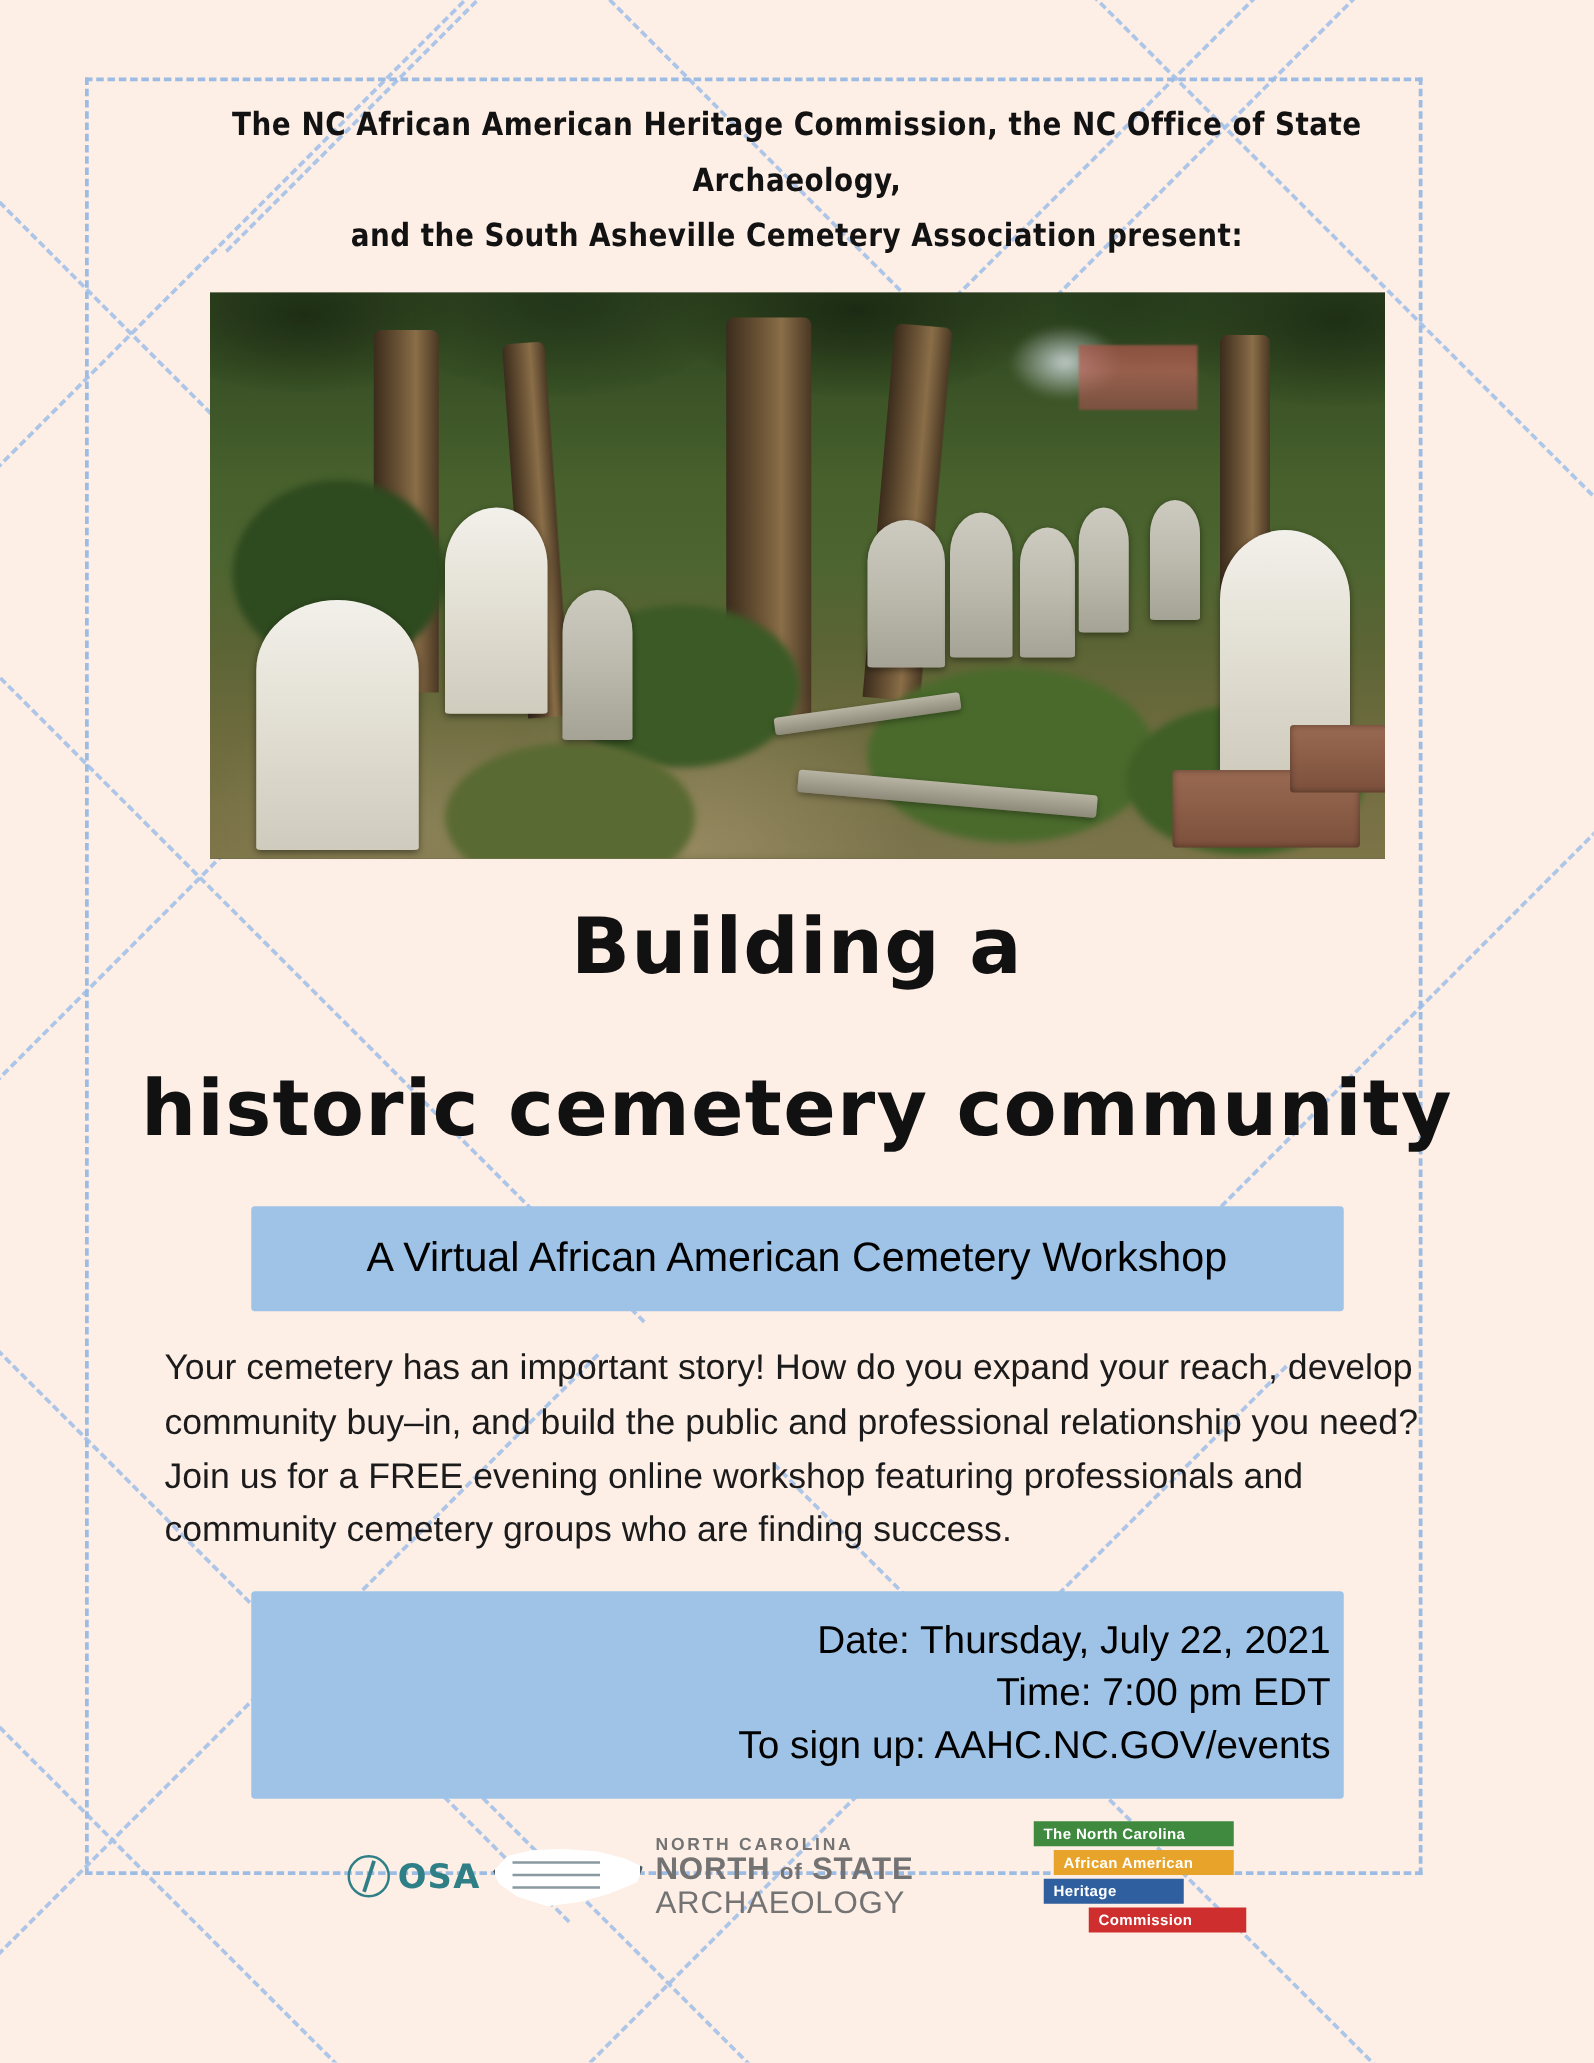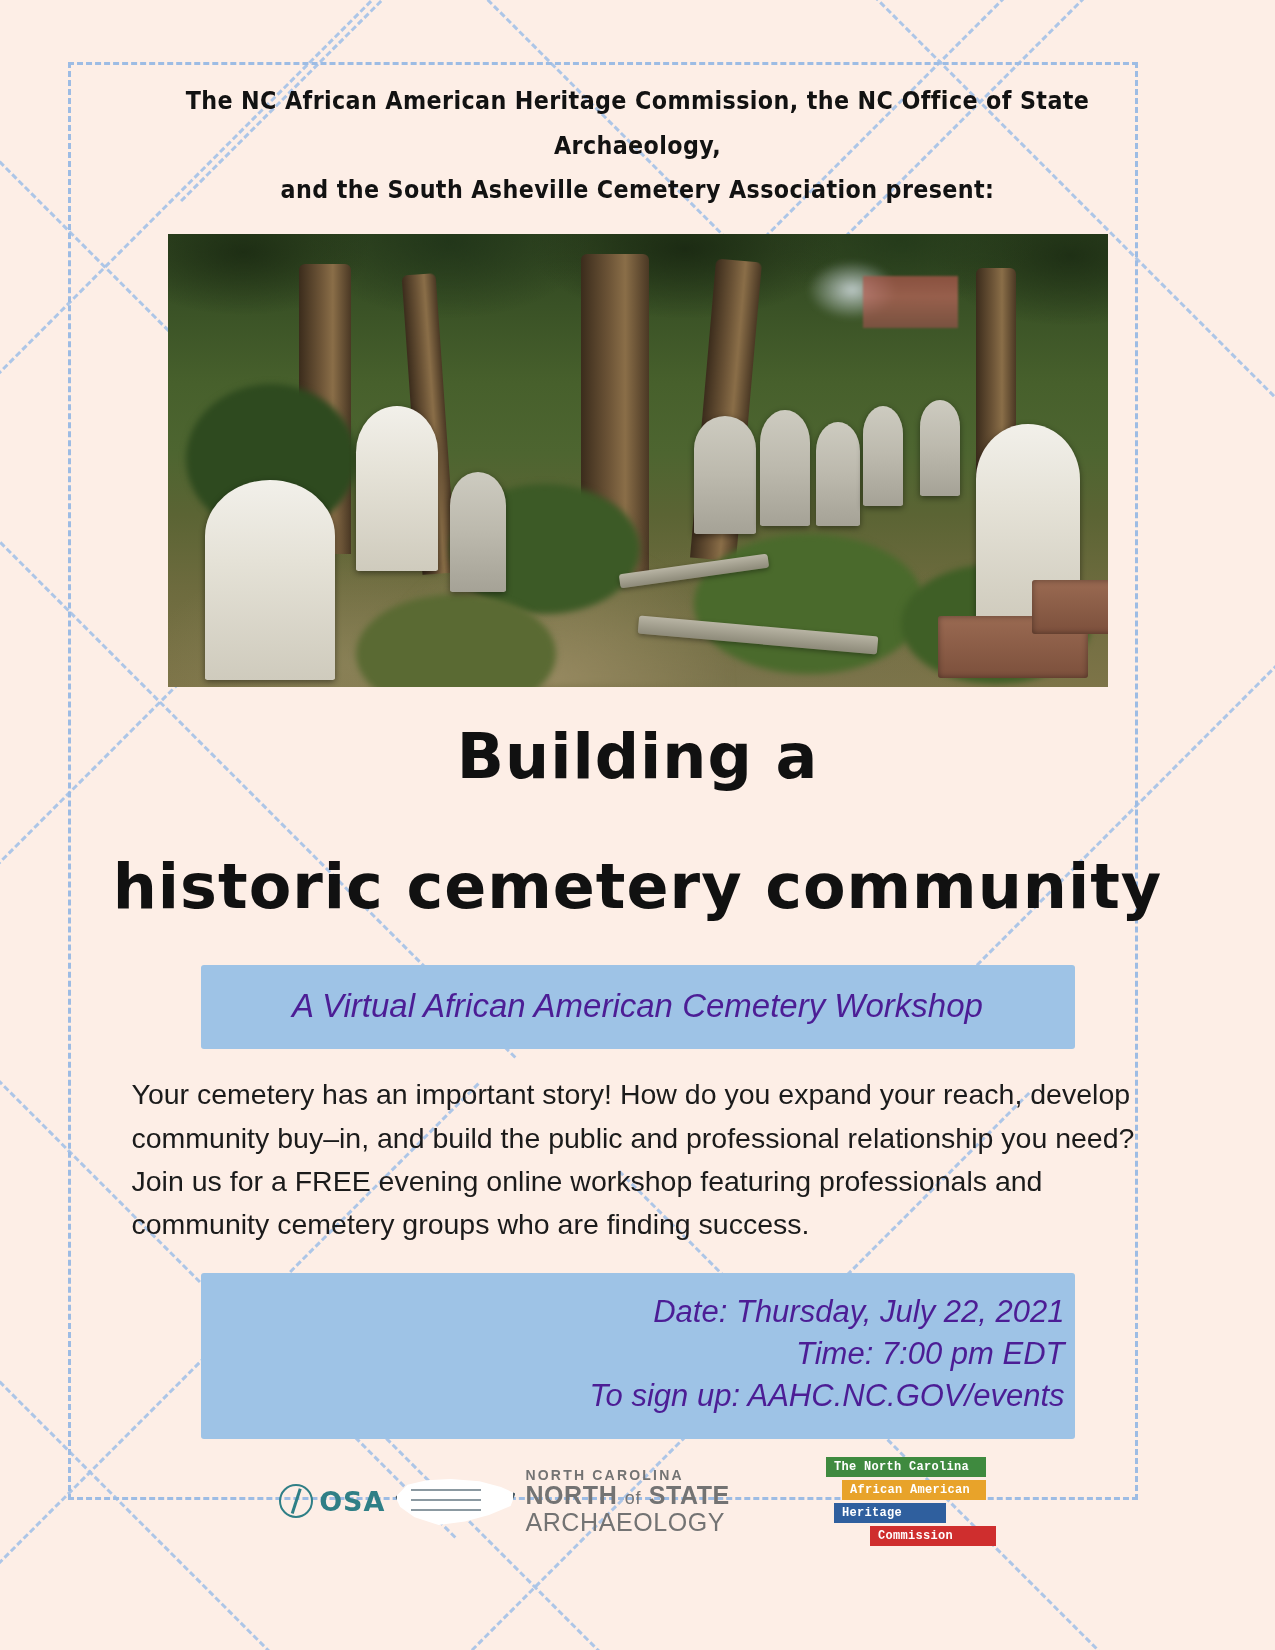--- a/index.html
+++ b/index.html
@@ -168,24 +168,23 @@
   }
   .title2 {
     font-size: 62px;
     margin-top: 62px;
     line-height: 1.1;
   }
 
   
   .band {
     background: #9ec3e6;
-    color: #4c1d95;
+    color: #000000;
     text-align: center;
     box-sizing: border-box;
-    font-style: italic;
   }
   .band-subtitle {
     margin: 44px auto 0 auto;
     width: 874px;
     padding: 22px 10px 24px 10px;
     font-size: 33px;
     border-radius: 3px;
   }
 
   
@@ -268,38 +267,37 @@
     background: #8b99a1;
     box-shadow: 0 10px 0 #8b99a1, 0 20px 0 #8b99a1;
   }
   .osa-words {
     line-height: 1.06;
     color: #737373;
     font-family: "Liberation Sans", sans-serif;
   }
   .osa-words .w1 { font-size: 14px; letter-spacing: 2.2px; font-weight: bold; }
   .osa-words .w2 { font-size: 25px; letter-spacing: 0.6px; font-weight: bold; }
-  .osa-words .w2 .of { font-size: 18px; font-weight: normal; }
+  .osa-words .w2 .of { font-size: 18px; font-weight: bold; }
   .osa-words .w3 { font-size: 25px; letter-spacing: 0.6px; font-weight: normal; }
 
   .aahc-logo {
     display: flex;
     flex-direction: column;
     gap: 3px;
     align-items: flex-start;
   }
   .aahc-bar {
     color: #fff;
     font-size: 12px;
     font-weight: bold;
     padding: 3px 8px;
     letter-spacing: 0.3px;
     white-space: nowrap;
     box-sizing: border-box;
-    font-family: Liberation Mono, monospace;
   }
   .aahc-bar.b1 { background: #3f8a3f; width: 160px; }
   .aahc-bar.b2 { background: #e8a32a; width: 144px; margin-left: 16px; }
   .aahc-bar.b3 { background: #2f5f9e; width: 112px; margin-left: 8px; }
   .aahc-bar.b4 { background: #cf2e2e; width: 126px; margin-left: 44px; }
 </style>
 </head>
 <body>
 
 <div class="deco-layer">

